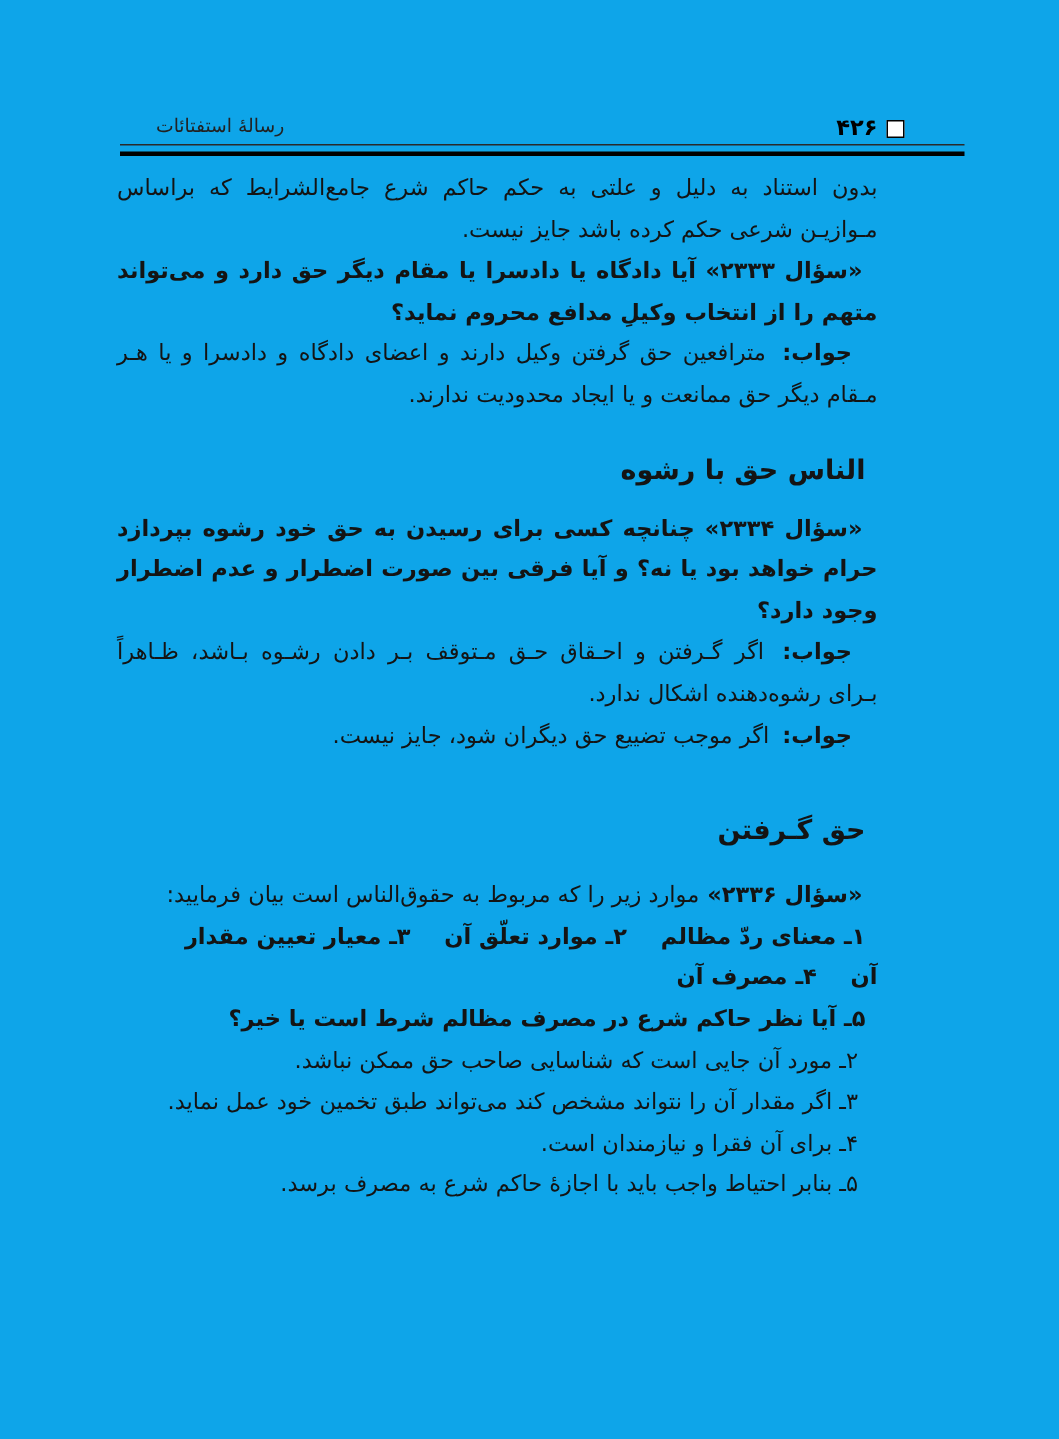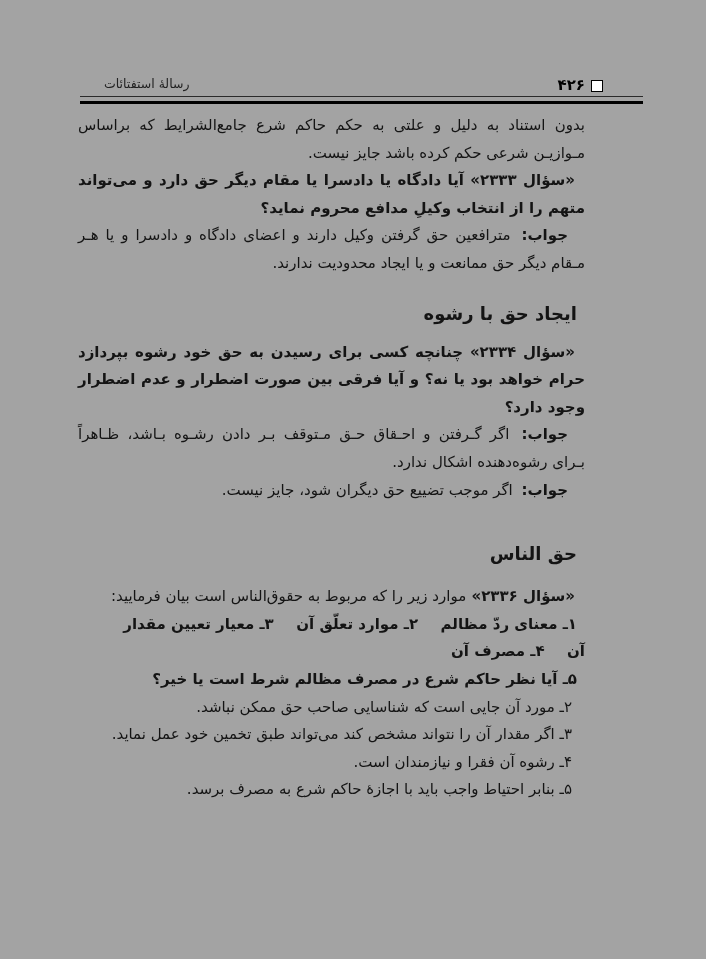--- a/index.html
+++ b/index.html
@@ -6,21 +6,21 @@
   body {
     width:706px; height:959px;
     background:#ffffff;
     font-family:"DejaVu Sans", sans-serif;
     color:#141414;
     overflow:hidden;
   }
   .page {
     position:absolute; top:0; left:0;
     width:706px; height:959px;
-    background:#a3a3a3;
+    background:#0ea5e9;
     overflow:hidden;
   }
 
   
   .header {
     position:absolute; top:68px; left:80px;
     width:563px; height:36px;
   }
   .header-title {
     position:absolute; left:24px; bottom:13px;
@@ -118,50 +118,50 @@
     <p class="para-q">
       <span class="q-marker">«سؤال ۲۳۳۳»</span>
       <span class="q-text">آیا دادگاه یا دادسرا یا مقام دیگر حق دارد و می‌تواند متهم را از انتخاب وکیلِ مدافع محروم نماید؟</span>
     </p>
 
     <p class="para-a">
       <span class="a-label">جواب:</span>
       <span class="a-text">مترافعین حق گرفتن وکیل دارند و اعضای دادگاه و دادسرا و یا هـر مـقام دیگر حق ممانعت و یا ایجاد محدودیت ندارند.</span>
     </p>
 
-    <p class="section-heading first">ایجاد حق با رشوه</p>
+    <p class="section-heading first">الناس حق با رشوه</p>
 
     <p class="para-q">
       <span class="q-marker">«سؤال ۲۳۳۴»</span>
       <span class="q-text">چنانچه کسی برای رسیدن به حق خود رشوه بپردازد حرام خواهد بود یا نه؟ و آیا فرقی بین صورت اضطرار و عدم اضطرار وجود دارد؟</span>
     </p>
 
     <p class="para-a">
       <span class="a-label">جواب:</span>
       <span class="a-text">اگر گـرفتن و احـقاق حـق مـتوقف بـر دادن رشـوه بـاشد، ظـاهراً بـرای رشوه‌دهنده اشکال ندارد.</span>
     </p>
 
 
     <p class="para-a">
       <span class="a-label">جواب:</span>
       <span class="a-text">اگر موجب تضییع حق دیگران شود، جایز نیست.</span>
     </p>
 
-    <p class="section-heading second">حق الناس</p>
+    <p class="section-heading second">حق گـرفتن</p>
 
     <p class="para-q q-mixed">
       <span class="q-marker">«سؤال ۲۳۳۶»</span>
       <span class="q-text">موارد زیر را که مربوط به حقوق‌الناس است بیان فرمایید:</span>
     </p>
 
     <p class="para-item-bold">۱ـ معنای ردّ مظالم  ۲ـ موارد تعلّق آن  ۳ـ معیار تعیین مقدار آن  ۴ـ مصرف آن</p>
 
     <p class="para-item-bold">۵ـ آیا نظر حاکم شرع در مصرف مظالم شرط است یا خیر؟</p>
 
 
     <p class="para-a-item">۲ـ مورد آن جایی است که شناسایی صاحب حق ممکن نباشد.</p>
     <p class="para-a-item">۳ـ اگر مقدار آن را نتواند مشخص کند می‌تواند طبق تخمین خود عمل نماید.</p>
-    <p class="para-a-item">۴ـ رشوه آن فقرا و نیازمندان است.</p>
+    <p class="para-a-item">۴ـ برای آن فقرا و نیازمندان است.</p>
     <p class="para-a-item">۵ـ بنابر احتیاط واجب باید با اجازهٔ حاکم شرع به مصرف برسد.</p>
 
   </div>
 
 </div>
 
 </body></html>

